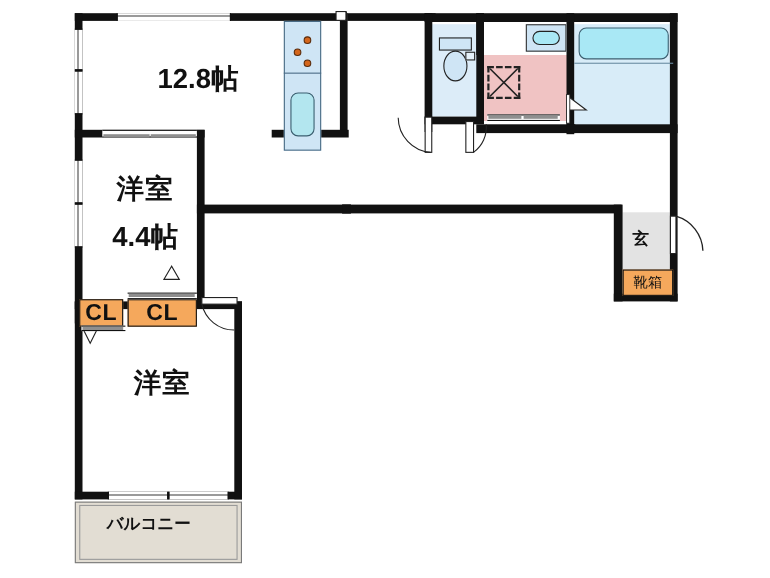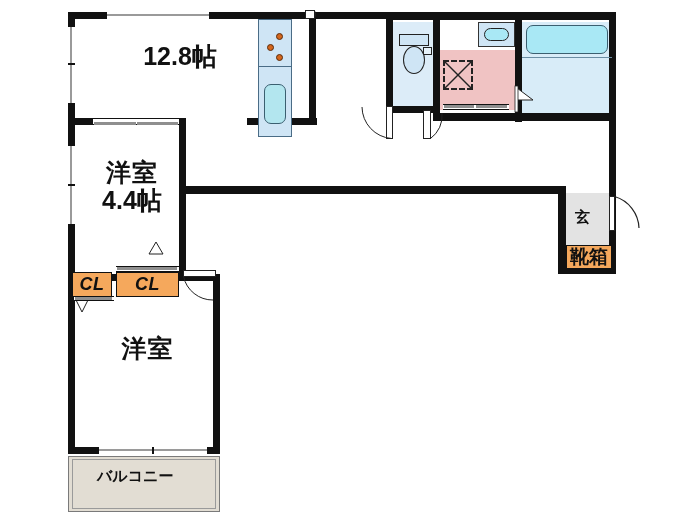--- a/index.html
+++ b/index.html
@@ -106,34 +106,34 @@
     position: absolute;
     background: #f5a85c;
     border: 1px solid #111;
     box-sizing: border-box;
     display: flex;
     align-items: center;
     justify-content: center;
     color: #111;
     font-weight: bold;
   }
-  .cl-label { font-size: 18px; letter-spacing: 0.5px; font-style: italic; }
-  .kutsubako-label { font-size: 19px; font-weight: bold; }
+  .cl-label { font-size: 21px; letter-spacing: 0.5px; }
+  .kutsubako-label { font-size: 13px; font-weight: normal; }
 
   
   .room-label {
     position: absolute;
     text-align: center;
     color: #111;
     font-weight: bold;
     line-height: 1.12;
     white-space: nowrap;
   }
   .label-name { font-size: 25px; letter-spacing: 1px; }
-  .label-size { font-size: 25px; letter-spacing: 0px; }
+  .label-size { font-size: 25px; letter-spacing: 0px; margin-top: 16px; }
   .genkan-label {
     position: absolute;
     font-size: 15px;
     font-weight: bold;
     color: #111;
   }
   .balcony-label {
     position: absolute;
     font-size: 15px;
     font-weight: bold;

